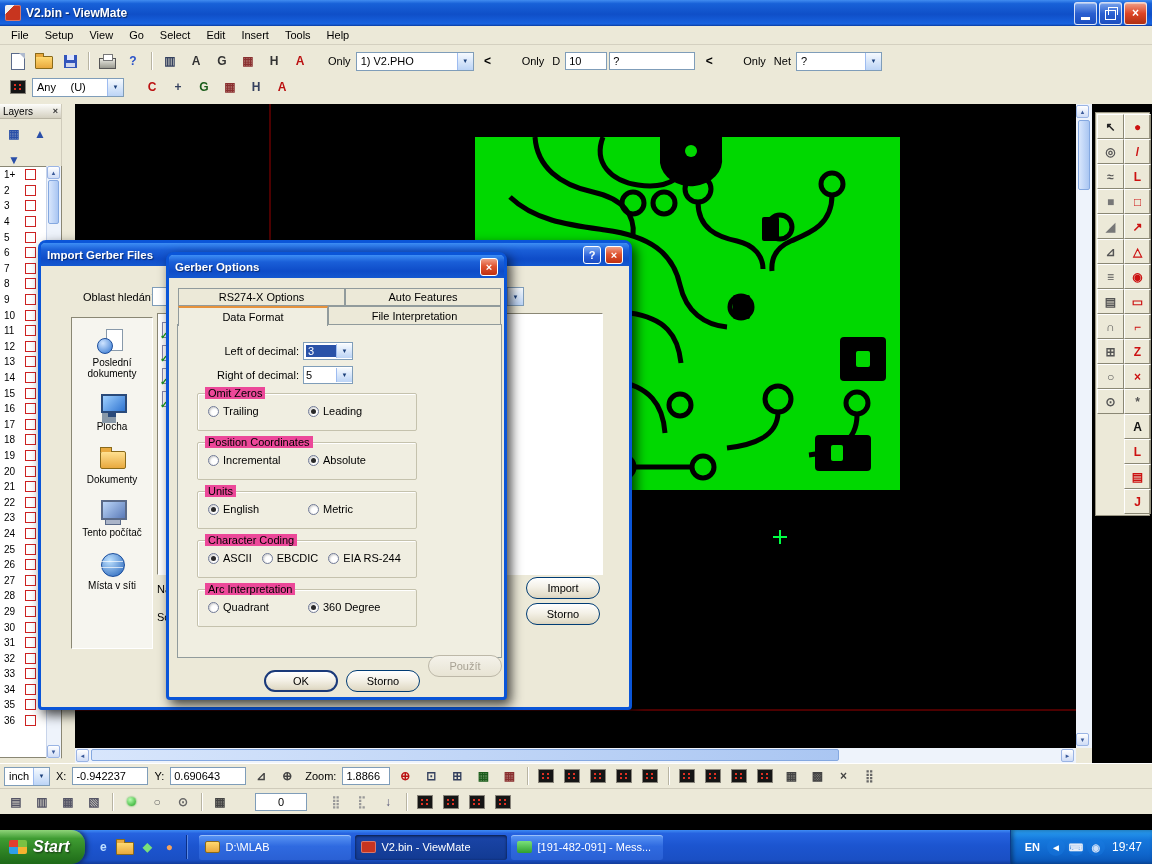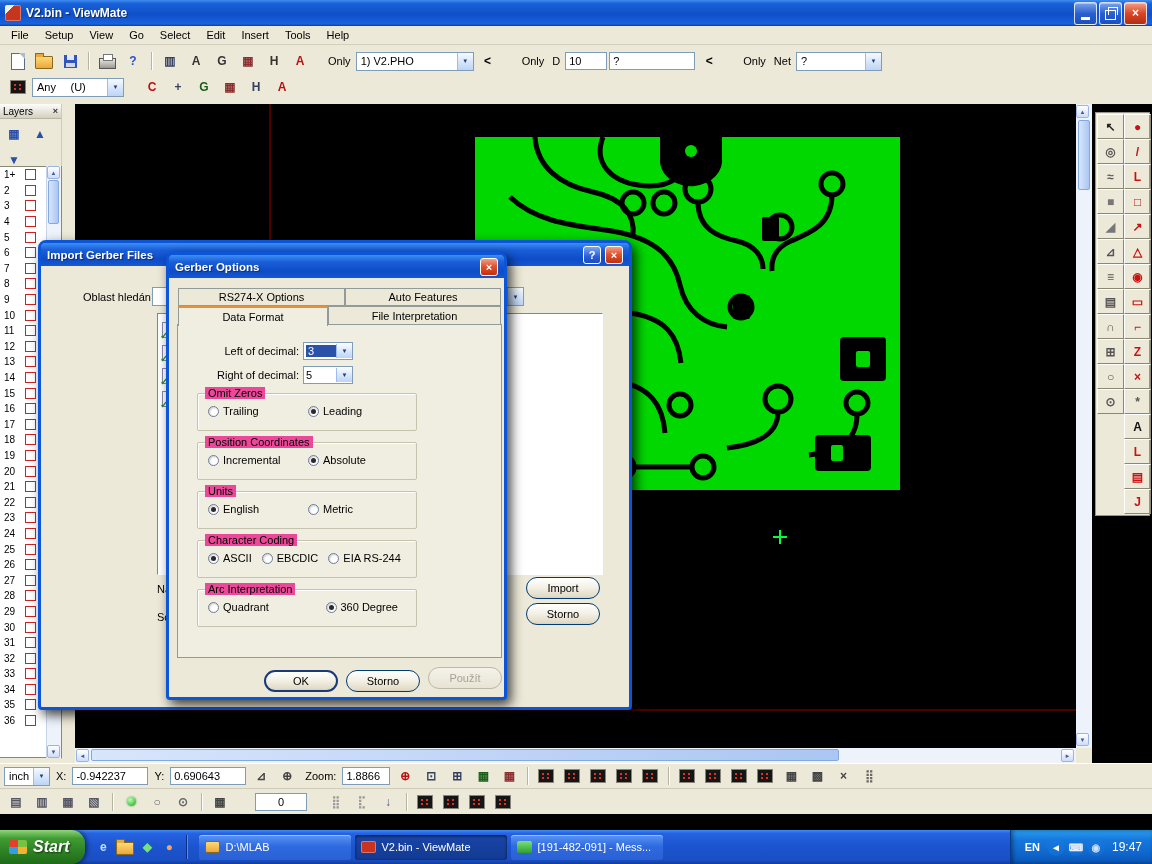--- a/index.html
+++ b/index.html
@@ -206,21 +206,21 @@
   .group{position:absolute;left:28px;width:220px;height:38px;border:1px solid #c5c2ad;border-radius:2px;
     box-shadow:inset 1px 1px 0 #fff;box-sizing:border-box}
   .glabel{position:absolute;left:7px;top:-7px;background:#ec4899;padding:0 3px}
   .gopts{position:absolute;left:10px;top:11px;right:2px;display:flex;align-items:center}
   .gopt{display:flex;align-items:center;gap:4px;margin-right:10px;white-space:nowrap}
   .radio{width:11px;height:11px;border-radius:50%;background:#fff;border:1px solid #707a96;
     box-shadow:inset 1px 1px 2px #00000033;position:relative;box-sizing:border-box;flex:none}
   .radio.sel::after{content:"";position:absolute;left:2px;top:2px;width:5px;height:5px;border-radius:50%;background:#2a2a2a}
   #btn-ok{left:95px;top:415px;width:74px;border:2px solid #1a3a7a}
   #btn-gstorno{left:177px;top:415px;width:74px}
-  #btn-apply{left:259px;top:412px;width:74px;color:#a8a294;border-color:#bdb8a8;
+  #btn-apply{left:259px;top:400px;width:74px;color:#a8a294;border-color:#bdb8a8;
     background:linear-gradient(180deg,#f4f2ea,#e8e4d4)}
 </style>
 </head>
 <body>
 
 <div id="screen">
 
   <div id="titlebar">
     <span class="ic-app"></span>
     <span class="wtitle">V2.bin - ViewMate</span>
@@ -672,20 +672,42 @@
     <div class="xptitle">
       <span class="t">Import Gerber Files</span>
       <span class="dbtn help">?</span>
       <span class="dbtn close">×</span>
     </div>
     <span class="lookin-label">Oblast hledání:</span>
     <span class="combo lookin-combo">
       <span class="val"></span>
       <span class="carw">▼</span>
     </span>
+    <div class="placesbar">
+        <div class="place">
+          <div class="pl-ic recent"></div>
+          <div class="pl-lb">Poslední dokumenty</div>
+        </div>
+        <div class="place">
+          <div class="pl-ic desktop"></div>
+          <div class="pl-lb">Plocha</div>
+        </div>
+        <div class="place">
+          <div class="pl-ic docs"></div>
+          <div class="pl-lb">Dokumenty</div>
+        </div>
+        <div class="place">
+          <div class="pl-ic computer"></div>
+          <div class="pl-lb">Tento počítač</div>
+        </div>
+        <div class="place">
+          <div class="pl-ic network"></div>
+          <div class="pl-lb">Místa v síti</div>
+        </div>
+      </div>
     <div class="filelist">
       <div class="fl-icons">
           <span class="ic-filedoc">
             <span class="ck">✓</span>
           </span>
           <span class="ic-filedoc">
             <span class="ck">✓</span>
           </span>
           <span class="ic-filedoc">
             <span class="ck">✓</span>
@@ -782,21 +804,21 @@
             </span>
           </div>
         </div>
         <div class="group" style="top: 334px;">
           <span class="glabel">Arc Interpretation</span>
           <div class="gopts">
             <span class="gopt" style="min-width: 90px;">
               <span class="radio"></span>
               <span class="rlabel">Quadrant</span>
             </span>
-            <span class="gopt" style="min-width: 90px; justify-content: flex-end;">
+            <span class="gopt" style="min-width: 90px;">
               <span class="radio sel"></span>
               <span class="rlabel">360 Degree</span>
             </span>
           </div>
         </div>
       </div>
     <span class="xbtn" id="btn-ok">OK</span>
     <span class="xbtn" id="btn-gstorno">Storno</span>
     <span class="xbtn" id="btn-apply">Použít</span>
   </div>

